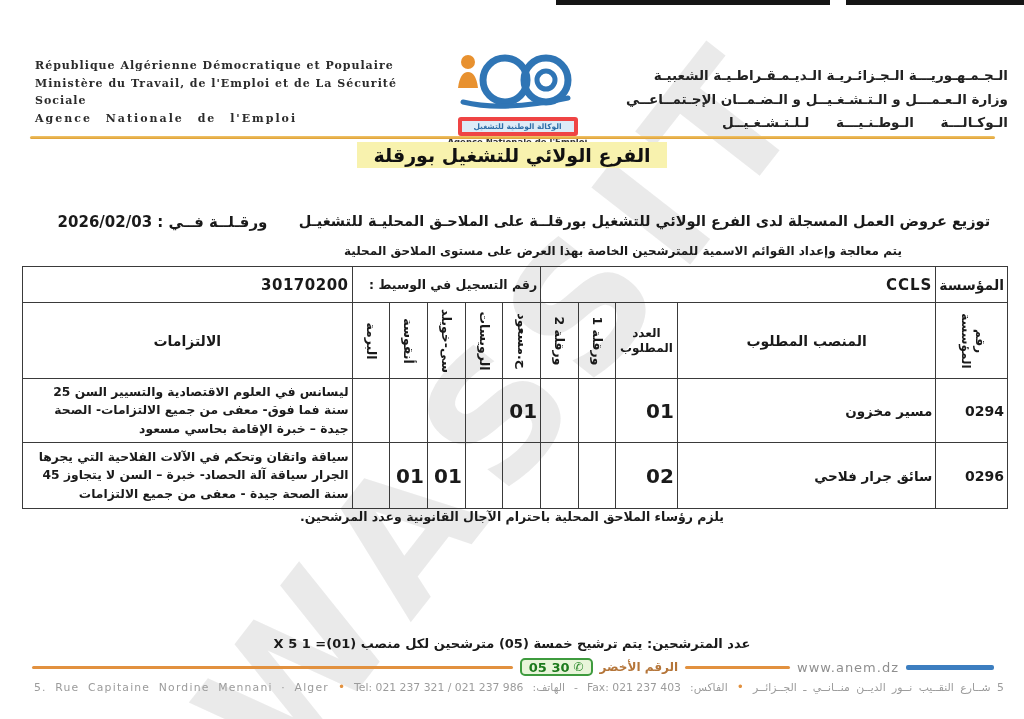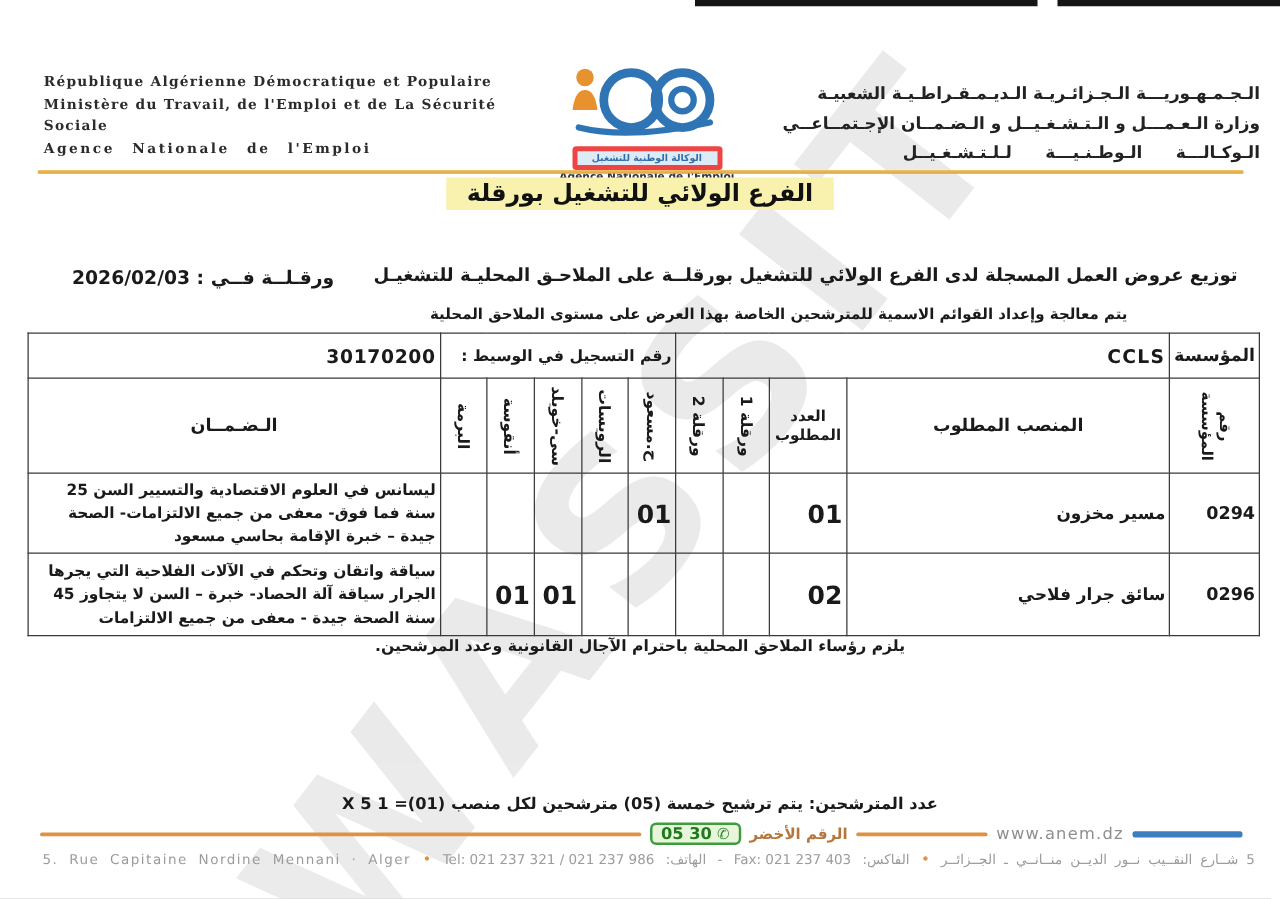--- a/index.html
+++ b/index.html
@@ -218,21 +218,21 @@
         </th>
         <th class="branch">
           <span class="vrot">سى-خويلد</span>
         </th>
         <th class="branch">
           <span class="vrot">أنقوسة</span>
         </th>
         <th class="branch">
           <span class="vrot">البرمة</span>
         </th>
-        <th class="cell-remark-h">الـضـمــان</th>
+        <th class="cell-remark-h">الالتزامات</th>
       </tr>
       <tr class="r-data1">
         <td class="c-num">0294</td>
         <td class="c-pos">مسير مخزون</td>
         <td class="c-val">01</td>
         <td class="c-val"></td>
         <td class="c-val"></td>
         <td class="c-val">01</td>
         <td class="c-val"></td>
         <td class="c-val"></td>

